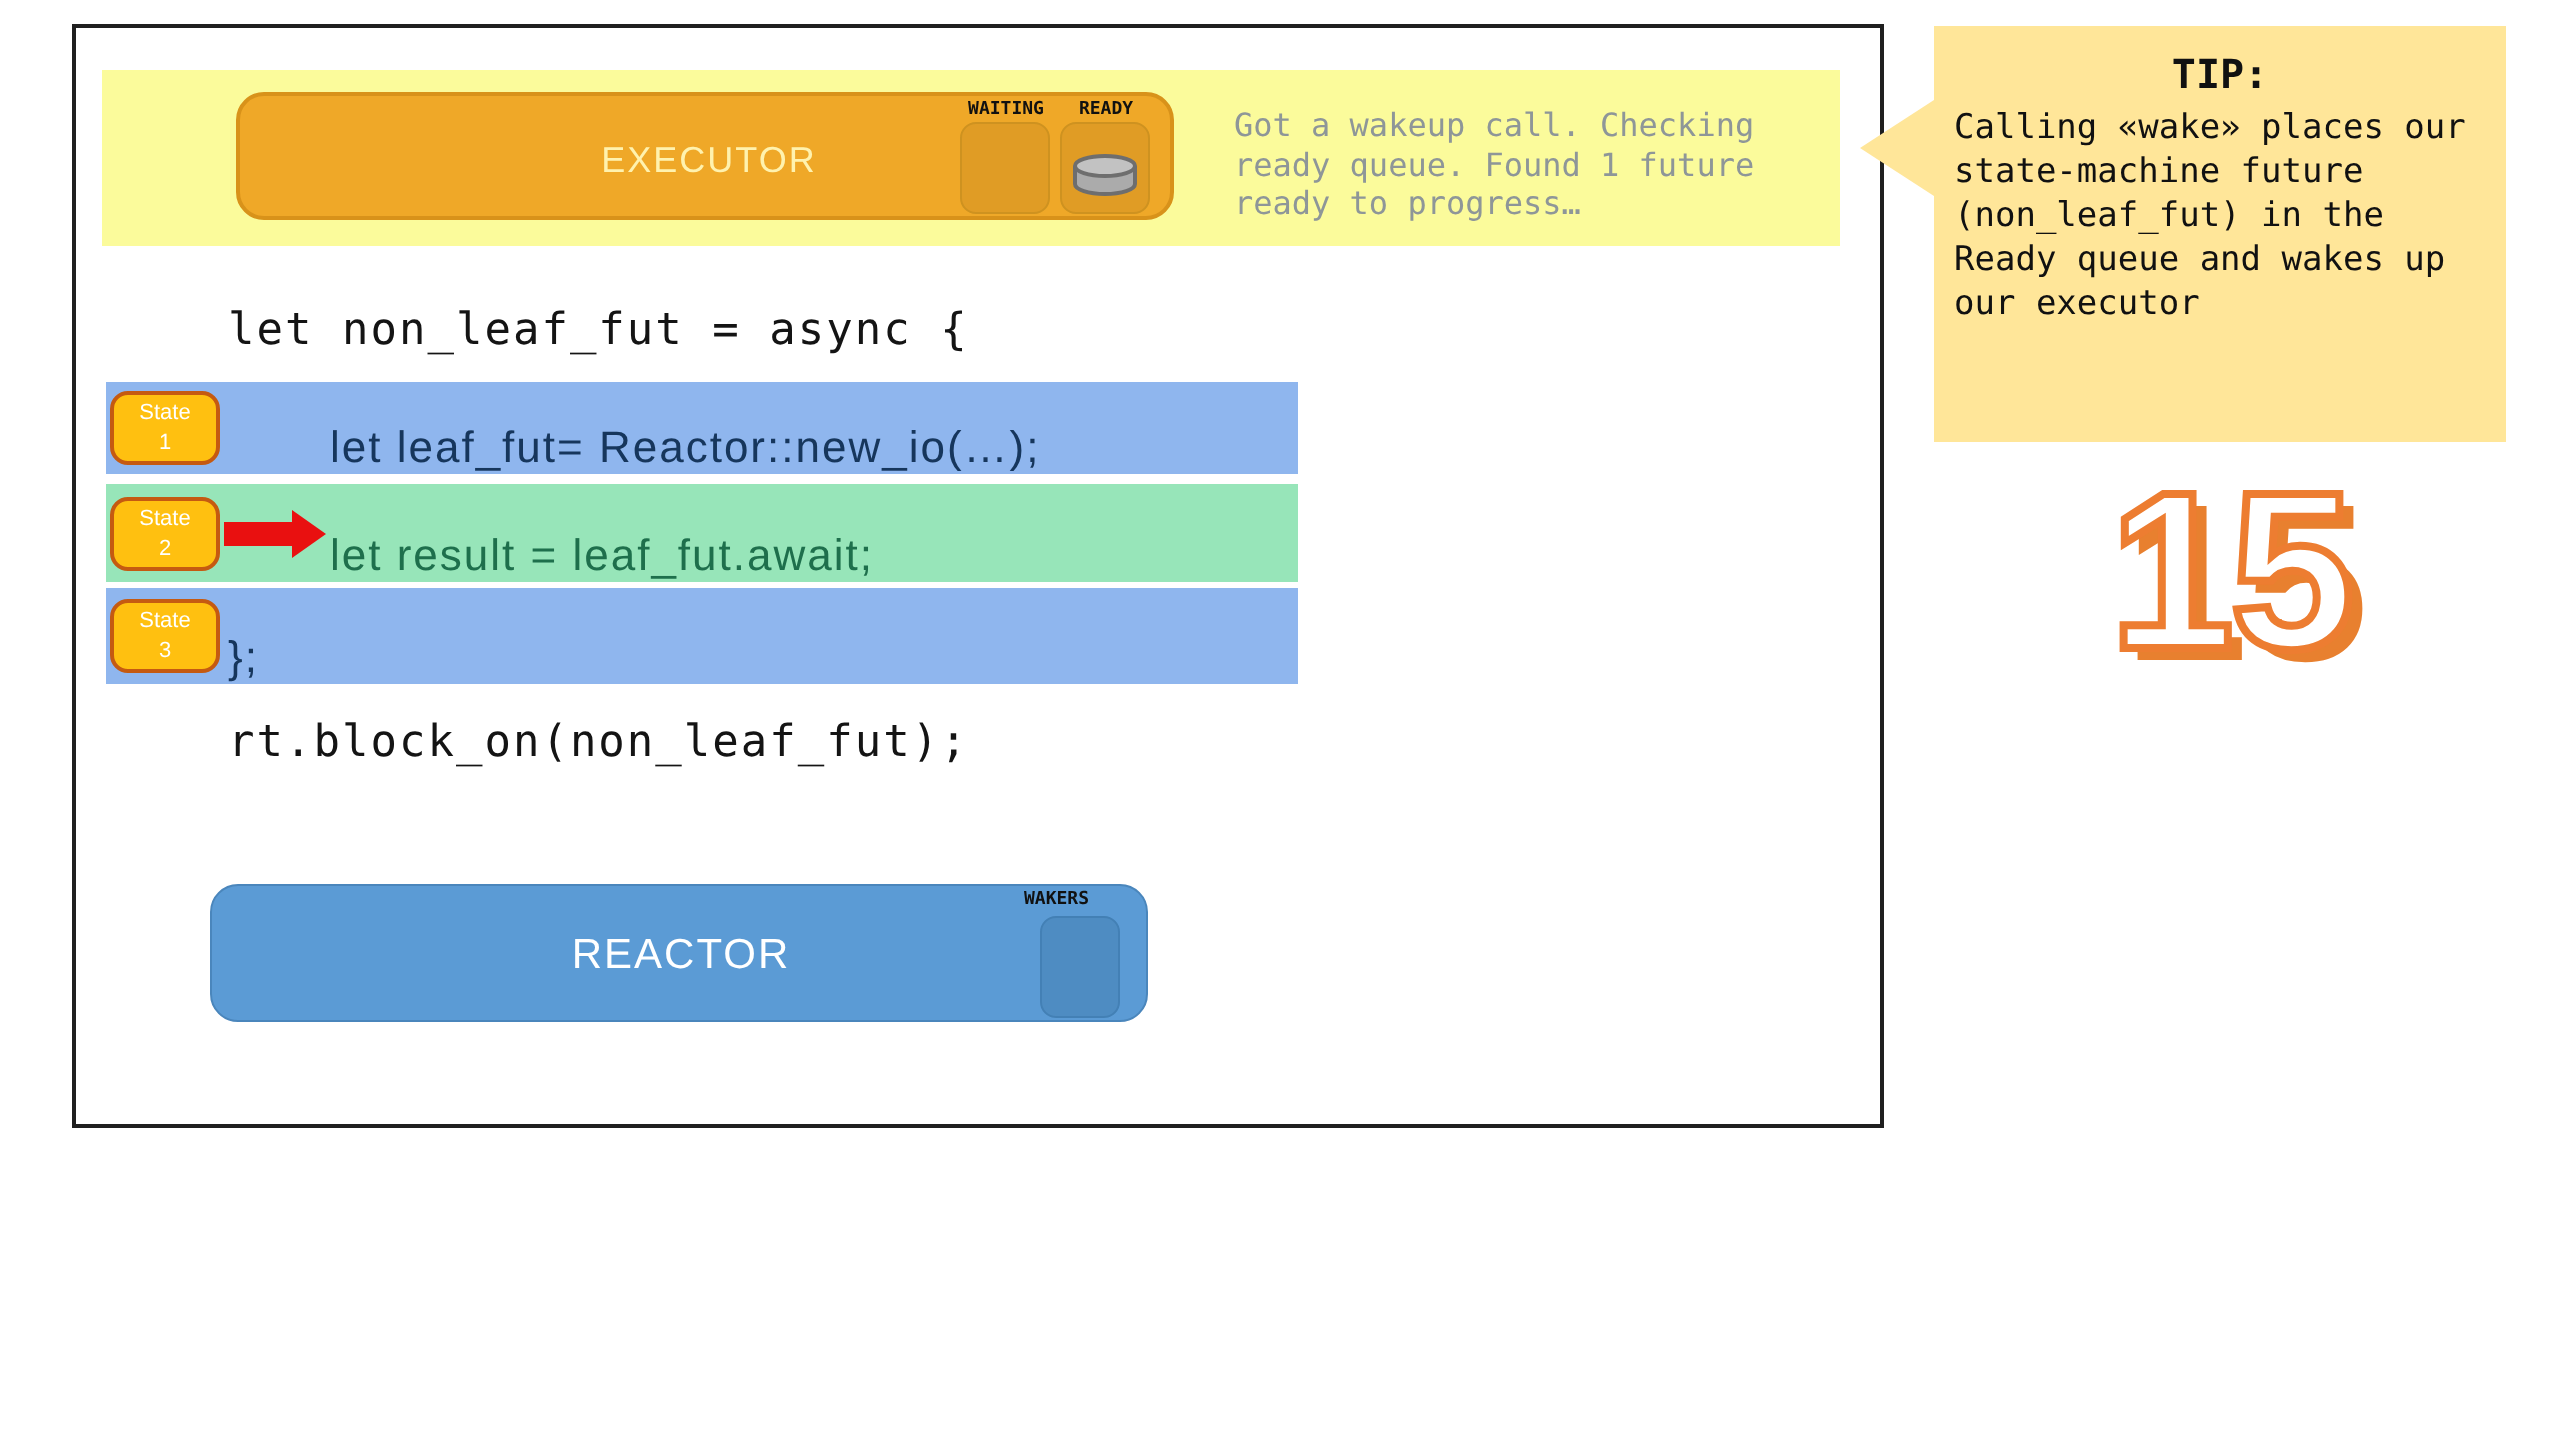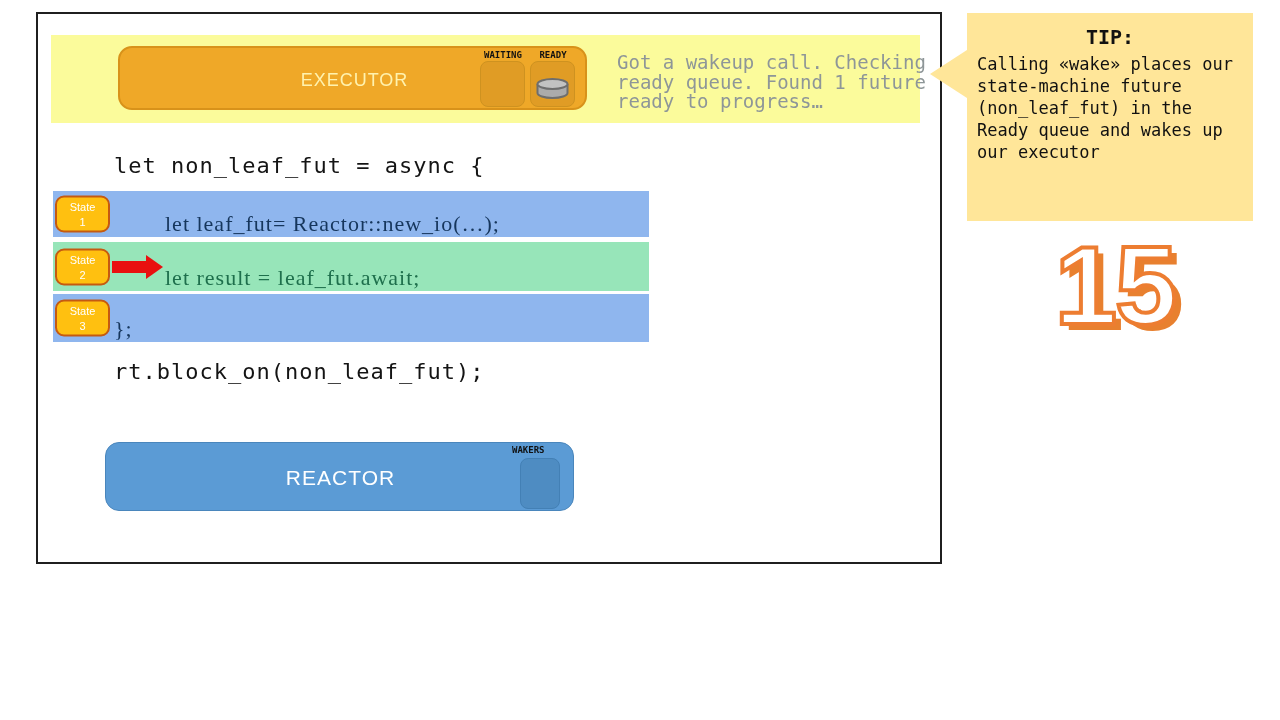--- a/index.html
+++ b/index.html
@@ -20,31 +20,31 @@
                     display:flex; align-items:center; justify-content:center;
                     color:#FFF2AE; font-size:18px; letter-spacing:1px; }
   .slot-label { position:absolute; top:2px; width:54px; text-align:center;
                 font-family:"DejaVu Sans Mono", monospace; font-size:9px;
                 font-weight:bold; color:#111; }
   .slot { position:absolute; top:13px; width:45px; height:46px;
           background:#E09C25; border:1px solid #CE9220; border-radius:8px; }
   .cyl-wrap { position:absolute; left:3px; bottom:1px; }
 
   .status-text { position:absolute; left:566px; top:18px;
-                 font-family:"DejaVu Sans Mono", monospace; font-size:19px;
+                 font-family:"DejaVu Sans Mono", monospace; font-size:16px;
                  line-height:19.5px; color:#8E9698; white-space:pre; }
 
   
   .code-line { position:absolute; font-family:"DejaVu Sans Mono", monospace;
                font-size:22px; letter-spacing:1px; color:#141414; white-space:pre; }
 
   .code-row { position:absolute; left:15px; width:596px; display:flex; align-items:flex-end; }
   .row-blue  { background:#8FB6EE; }
   .row-green { background:#97E5B9; }
-  .row-code  { font-family:Liberation Serif, serif; font-size:22px;
+  .row-code  { font-family:Liberation Sans, sans-serif; font-size:22px;
                letter-spacing:1px; white-space:pre; }
   .navy  { color:#16365C; }
   .dkgreen { color:#1E6F4C; }
 
   .state-badge { position:absolute; left:2px; top:50%; transform:translateY(-50%);
                  width:55px; height:37px; background:#FFC010; border:2px solid #C55A11;
                  border-radius:9px; color:#ffffff; text-align:center;
                  font-size:11px; line-height:15px; padding-top:2px; }
 
   .arrow-body { position:absolute; left:59px; top:50%; transform:translateY(-50%);

